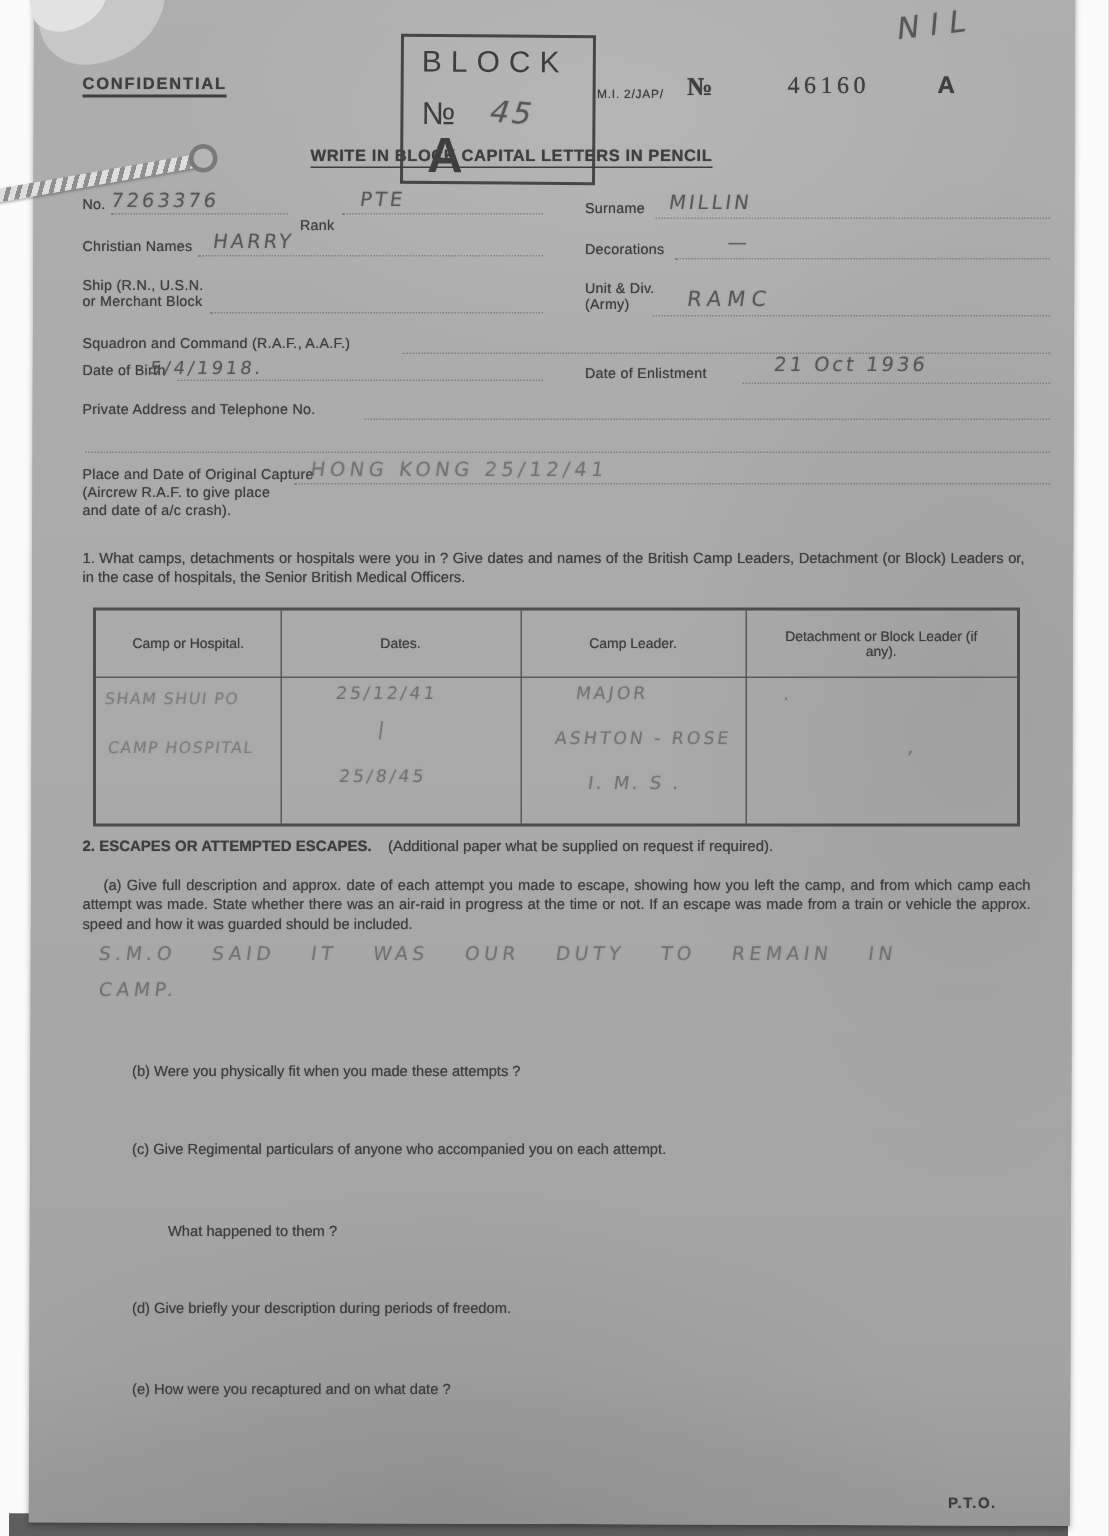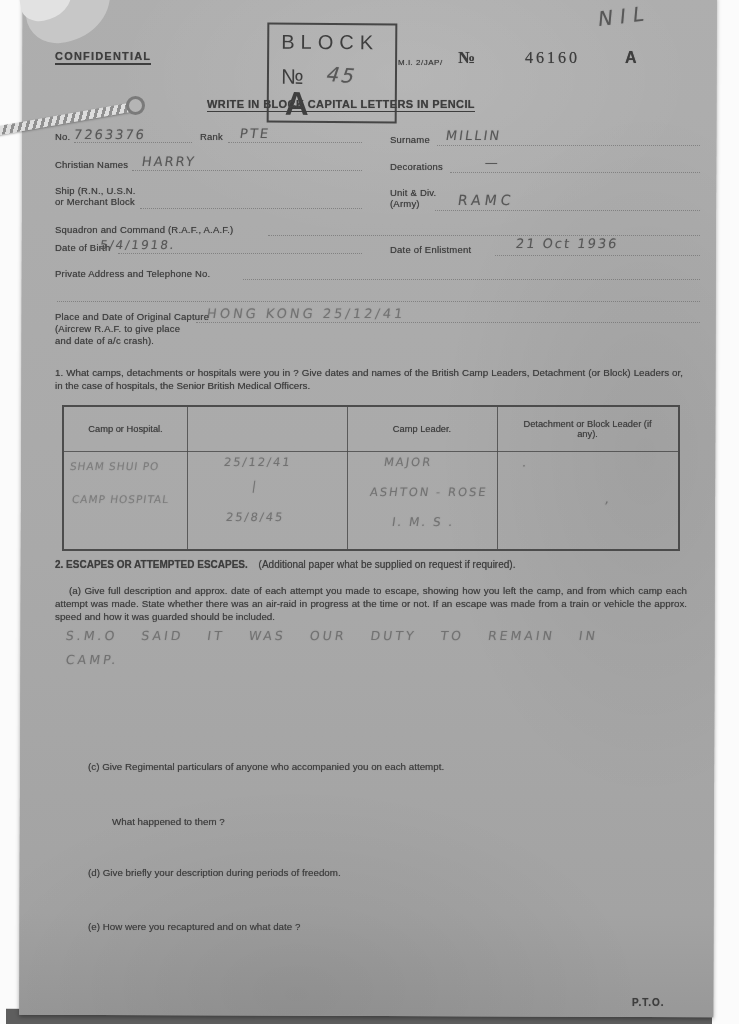--- a/index.html
+++ b/index.html
@@ -78,21 +78,21 @@
   </div>
 
   <div class="p" style="left:398px;top:58px;font-size:8px;letter-spacing:.5px;">M.I. 2/JAP/</div>
   <div class="p bold" style="left:458px;top:48px;font-size:17px;font-family:'Liberation Serif',serif;">№</div>
   <div class="p" style="left:525px;top:49px;font-size:16px;letter-spacing:3px;font-family:'Liberation Serif',serif;">46160</div>
   <div class="p bold" style="left:625px;top:49px;font-size:16px;">A</div>
 
   <div class="p bold u1" style="left:207px;top:98px;font-size:11px;letter-spacing:.4px;">WRITE IN BLOCK CAPITAL LETTERS IN PENCIL</div>
 
   <div class="p lbl" style="left:55px;top:131px;">No.</div>
-  <div class="p lbl" style="left:200px;top:131px;">Rank</div>
+  <div class="p lbl" style="left:200px;top:145px;">Rank</div>
   <div class="p lbl" style="left:390px;top:134px;">Surname</div>
   <div class="p lbl" style="left:55px;top:159px;">Christian Names</div>
   <div class="p lbl" style="left:390px;top:161px;">Decorations</div>
   <div class="p lbl" style="left:55px;top:185px;">Ship (R.N., U.S.N.</div>
   <div class="p lbl" style="left:55px;top:196px;">or Merchant Block</div>
   <div class="p lbl" style="left:390px;top:187px;">Unit &amp; Div.</div>
   <div class="p lbl" style="left:390px;top:198px;">(Army)</div>
   <div class="p lbl" style="left:55px;top:224px;">Squadron and Command (R.A.F., A.A.F.)</div>
   <div class="p lbl" style="left:55px;top:242px;">Date of Birth</div>
   <div class="p lbl" style="left:390px;top:244px;">Date of Enlistment</div>
@@ -126,20 +126,21 @@
   <div class="hw faint" style="left:207px;top:306px;font-size:13px;letter-spacing:3px;">HONG KONG   25/12/41</div>
 
   <div class="para" style="left:55px;top:366px;width:628px;">1.    What camps, detachments or hospitals were you in ?    Give dates and names of the British Camp Leaders,  Detachment (or Block) Leaders or, in the case of hospitals, the Senior British Medical Officers.</div>
 
   <div id="q1table">
     <div class="tcol" style="left:123px;"></div>
     <div class="tcol" style="left:283px;"></div>
     <div class="tcol" style="left:433px;"></div>
     <div class="thead-sep"></div>
     <div class="th" style="left:0;width:123px;">Camp or Hospital.</div>
+    <div class="th" style="left:123px;width:160px;">Dates.</div>
     <div class="th" style="left:283px;width:150px;">Camp Leader.</div>
     <div class="th" style="left:433px;width:181px;padding:0 18px;box-sizing:border-box;">Detachment or Block Leader (if any).</div>
 
     <div class="hw xfaint" style="left:6px;top:53px;font-size:10.5px;letter-spacing:1px;">SHAM SHUI PO</div>
     <div class="hw xfaint" style="left:8px;top:86px;font-size:10.5px;letter-spacing:1px;">CAMP HOSPITAL</div>
     <div class="hw faint" style="left:160px;top:48px;font-size:11.5px;">25/12/41</div>
     <div class="hw faint" style="left:188px;top:72px;font-size:12px;">|</div>
     <div class="hw faint" style="left:162px;top:103px;font-size:11.5px;">25/8/45</div>
     <div class="hw faint" style="left:320px;top:48px;font-size:11.5px;">MAJOR</div>
     <div class="hw faint" style="left:306px;top:78px;font-size:11.5px;">ASHTON - ROSE</div>
@@ -151,19 +152,20 @@
   <div class="p" style="left:55px;top:559px;font-size:10px;">
     <span class="bold">2.   ESCAPES OR ATTEMPTED ESCAPES.</span>
     <span style="margin-left:8px;">(Additional paper what be supplied on request if required).</span>
   </div>
 
   <div class="para" style="left:55px;top:584px;width:632px;text-indent:14px;">(a)   Give full description and approx. date of each attempt you made to escape, showing how you left the camp,  and from which camp each attempt was made.   State whether there was an air-raid in progress at the time or not.   If an escape was made from a train or vehicle the approx. speed and how it was guarded should be included.</div>
 
   <div class="hw faint" style="left:66px;top:628px;font-size:12.5px;letter-spacing:3px;word-spacing:17px;">S.M.O  SAID  IT  WAS  OUR  DUTY  TO  REMAIN  IN</div>
   <div class="hw faint" style="left:66px;top:652px;font-size:12.5px;letter-spacing:3px;">CAMP.</div>
 
+  <div class="para" style="left:88px;top:708px;width:560px;">(b)   Were you physically fit when you made these attempts ?</div>
   <div class="para" style="left:88px;top:760px;width:560px;">(c)   Give Regimental particulars of anyone who accompanied you on each attempt.</div>
   <div class="para" style="left:112px;top:815px;width:400px;">What happened to them ?</div>
   <div class="para" style="left:88px;top:866px;width:560px;">(d)   Give briefly your description during periods of freedom.</div>
   <div class="para" style="left:88px;top:920px;width:560px;">(e)   How were you recaptured and on what date ?</div>
 
   <div class="p bold" style="left:632px;top:997px;font-size:10px;letter-spacing:1px;">P.T.O.</div>
 </div>
 
 </body></html>

